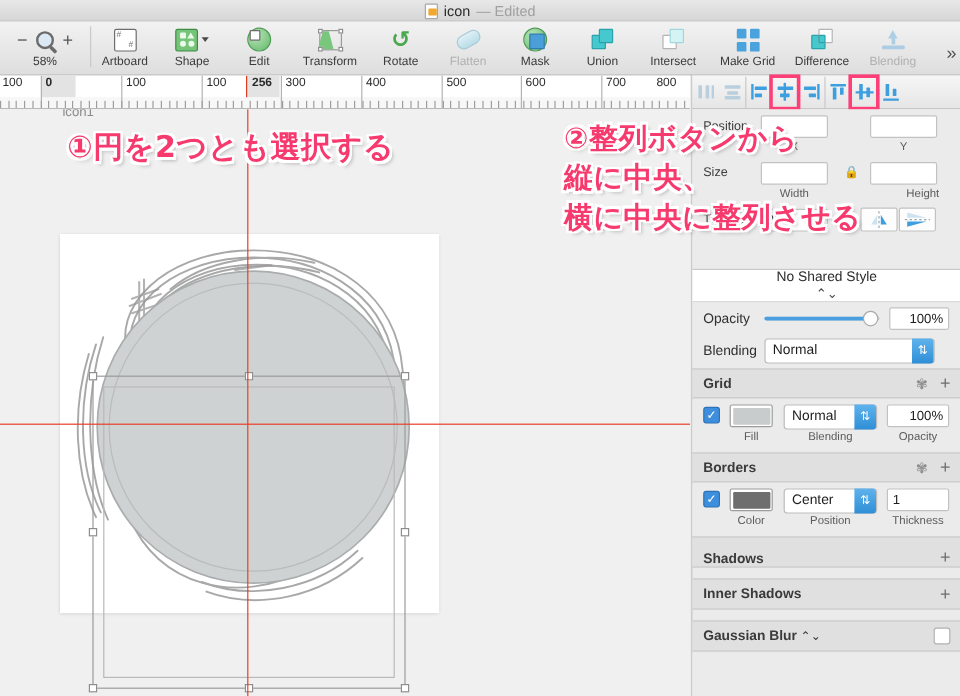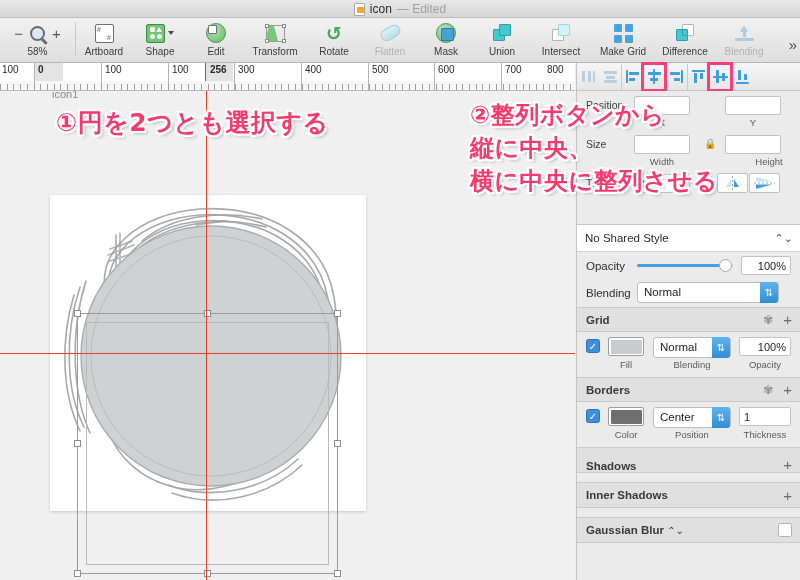--- a/index.html
+++ b/index.html
@@ -292,20 +292,21 @@
   .flipbtn {
     position: absolute; background: #fdfdfd; border: 1px solid #c2c2c2;
     width: 31px; height: 20px; border-radius: 2px;
   }
 
   .style-row {
     position: absolute; left: 0; top: 162px; width: 224px; height: 27px;
     background: #ffffff; border-bottom: 1px solid #d2d2d2;
     display: flex; align-items: center; justify-content: space-between;
     padding: 0 8px;
+    flex-direction: column;
   }
   .style-row .txt { font-size: 11.5px; color: #2c2c2c; }
   .stepper { font-size: 11px; color: #4a4a4a; }
 
   .opac-row, .blend-row {
     position: absolute; left: 0; width: 224px; height: 27px;
     background: #ebebeb; display: flex; align-items: center;
   }
   .opac-row { top: 189px; }
   .blend-row { top: 216px; }

